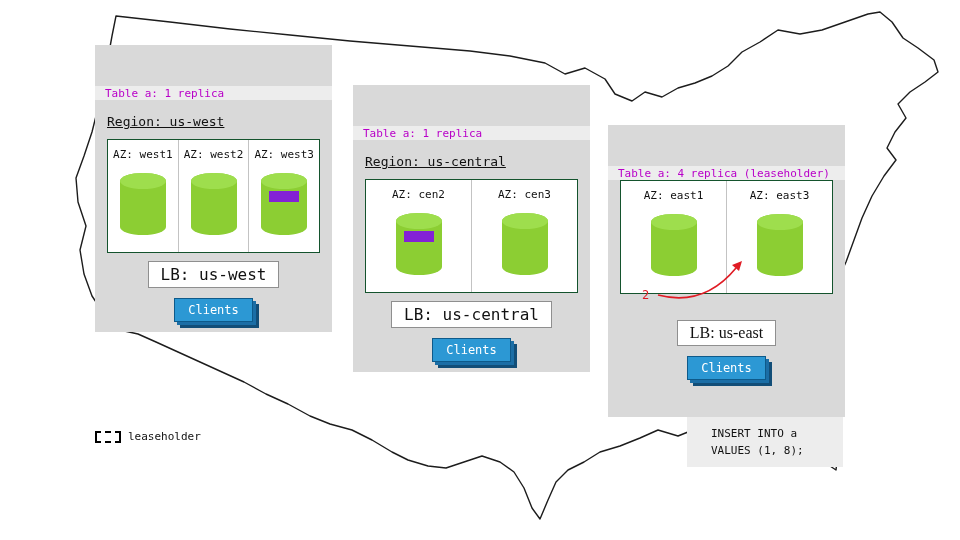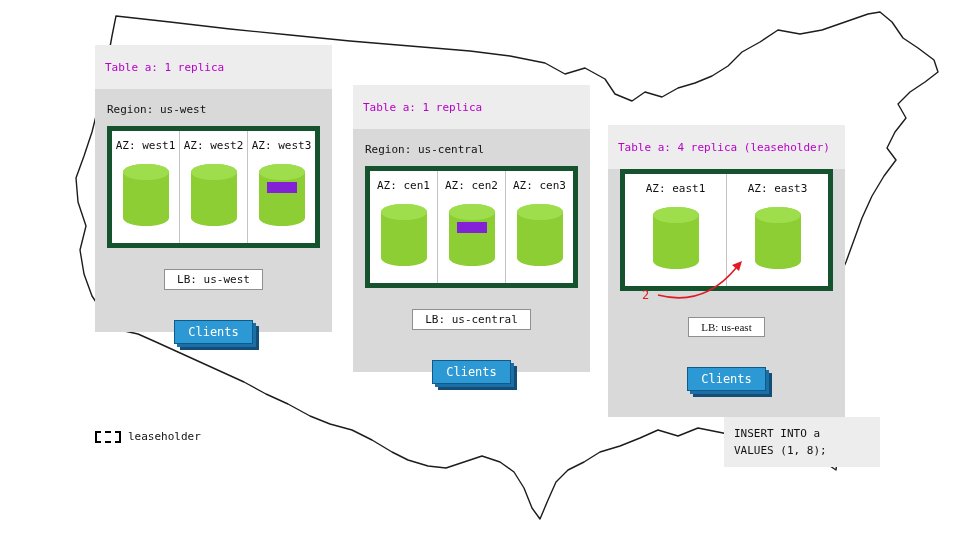--- a/index.html
+++ b/index.html
@@ -10,71 +10,71 @@
     color:#111;
   }
   .map-svg{position:absolute;left:0;top:0;width:960px;height:540px;}
   .map-outline{fill:#ffffff;stroke:#1c1c1c;stroke-width:1.4;stroke-linejoin:round;}
 
   .panel{
     position:absolute;width:237px;
     background:var(--panel_gray,#d9d9d9);
   }
   .panel-header{
-    height:44px;background:var(--header_gray,#ededed);
-    display:flex;align-items:center;padding:0 10px;box-sizing:border-box;
+    height:14px;background:var(--header_gray,#ededed);
+    display:flex;align-items:center;padding:0 10px;box-sizing:border-box;margin-top:41px;
   }
   .table-label{font-size:11px;color:var(--magenta,#b800c8);white-space:nowrap;}
-  .region-title{padding:14px 12px 10px;font-size:11px;color:#111;}
+  .region-title{padding:14px 12px 10px;font-size:13px;color:#111;text-decoration:underline;}
   .az-row{
-    margin:0 12px;background:#ffffff;border:5px solid #14532d;display:flex;
+    margin:0 12px;background:#ffffff;border:1px solid #14532d;display:flex;
   }
   .az-col{
     flex:1;display:flex;flex-direction:column;align-items:center;
     padding:8px 0 16px;border-right:1px solid #c3c3c3;min-width:0;
   }
   .az-col:last-child{border-right:none;}
   .az-label{font-size:11px;line-height:14px;margin-bottom:10px;white-space:nowrap;}
   .cylinder{position:relative;width:48px;height:64px;}
   .cyl{display:block;width:48px;height:64px;}
   .cyl-body{fill:var(--green_body,#8cce33);}
   .cyl-top{fill:var(--green_top,#9ede4d);}
   .replica{
     position:absolute;left:9px;top:19px;width:30px;height:11px;
     background:var(--purple,#8321d6);
   }
   .replica.leaseholder{
     left:7px;top:17px;width:34px;height:15px;box-sizing:border-box;
     border:2px dashed #000;
   }
   .lb-box{
-    width:fit-content;margin:21px auto 0;background:#fff;border:1px solid #8f8f8f;
-    padding:3px 12px;font-size:11px;white-space:nowrap;
+    width:fit-content;margin:8px auto 0;background:#fff;border:1px solid #8f8f8f;
+    padding:3px 12px;font-size:16px;white-space:nowrap;
   }
   .panel--east .lb-box{margin-top:26px;font-family:Liberation Serif, serif;}
-  .clients-wrap{position:relative;width:fit-content;margin:30px auto 0;}
+  .clients-wrap{position:relative;width:fit-content;margin:10px auto 0;}
   .clients-btn{
     position:relative;z-index:3;background:var(--blue,#2c98d4);color:#fff;
     border:1px solid #0e5a8a;padding:4px 13px;font-size:12px;white-space:nowrap;
   }
   .stack{position:absolute;inset:0;}
   .stack.s1{transform:translate(3px,3px);z-index:2;background:var(--blue_dark,#1b6ea6);}
   .stack.s2{transform:translate(6px,6px);z-index:1;background:var(--blue_darker,#124e78);}
 
   .arrow-label{
     position:absolute;left:34px;top:163px;font-size:12px;
     color:var(--red,#e01b24);z-index:5;
   }
   .insert-arrow{position:absolute;left:44px;top:130px;width:100px;height:48px;z-index:5;}
   .arrow-path{fill:none;stroke:var(--red,#e01b24);stroke-width:1.6;}
   .arrow-head{fill:var(--red,#e01b24);}
 
   .insert-note{
-    position:absolute;left:724px;top:417px;width:156px;box-sizing:border-box;
-    background:var(--header_gray,#ededed);padding:8px 10px;
+    position:absolute;left:687px;top:417px;width:156px;box-sizing:border-box;
+    background:var(--header_gray,#ededed);padding:8px 24px;
     font-size:11px;line-height:1.55;color:#111;
   }
   .legend{
     position:absolute;left:95px;top:430px;display:flex;align-items:center;gap:7px;
     font-size:11px;
   }
   .legend-swatch{
     width:26px;height:12px;box-sizing:border-box;background:#fff;
     border:2px dashed #000;
   }
@@ -145,30 +145,20 @@
   </div>
 </section>
 
 <section class="panel" style="left:353px;top:85px;height:287px;">
   <header class="panel-header">
     <span class="table-label">Table a: 1 replica</span>
   </header>
   <div class="region-title">Region: us-central</div>
   <div class="az-row">
     <div class="az-col">
-      <div class="az-label">AZ: cen1</div>
-      <div class="cylinder">
-        <svg class="cyl" viewBox="0 0 48 64" aria-hidden="true">
-          <path class="cyl-body" d="M1,9 L1,55 A23,8 0 0 0 47,55 L47,9 A23,8 0 0 0 1,9 Z"></path>
-          <ellipse class="cyl-top" cx="24" cy="9" rx="23" ry="8"></ellipse>
-        </svg>
-
-      </div>
-    </div>
-    <div class="az-col">
       <div class="az-label">AZ: cen2</div>
       <div class="cylinder">
         <svg class="cyl" viewBox="0 0 48 64" aria-hidden="true">
           <path class="cyl-body" d="M1,9 L1,55 A23,8 0 0 0 47,55 L47,9 A23,8 0 0 0 1,9 Z"></path>
           <ellipse class="cyl-top" cx="24" cy="9" rx="23" ry="8"></ellipse>
         </svg>
         <div class="replica"></div>
       </div>
     </div>
     <div class="az-col">

